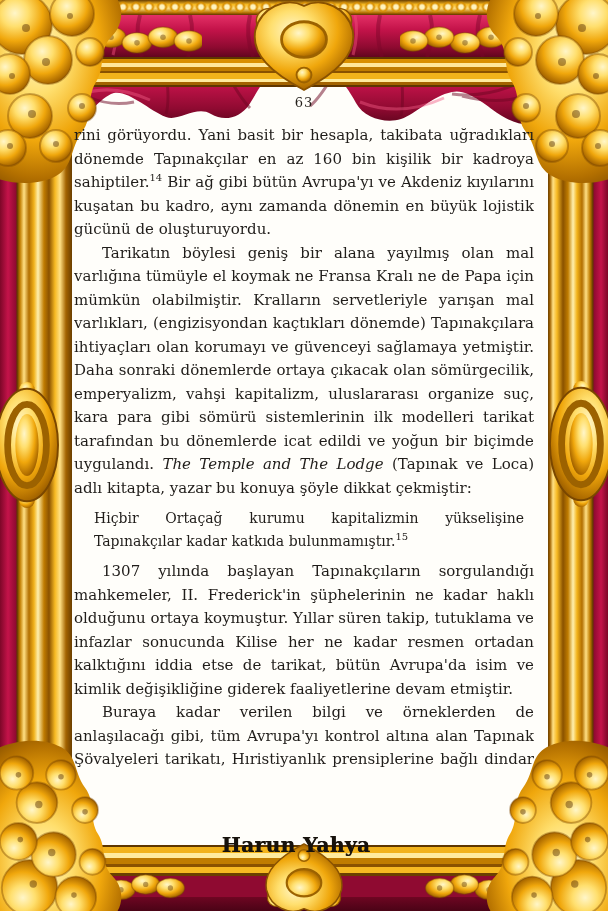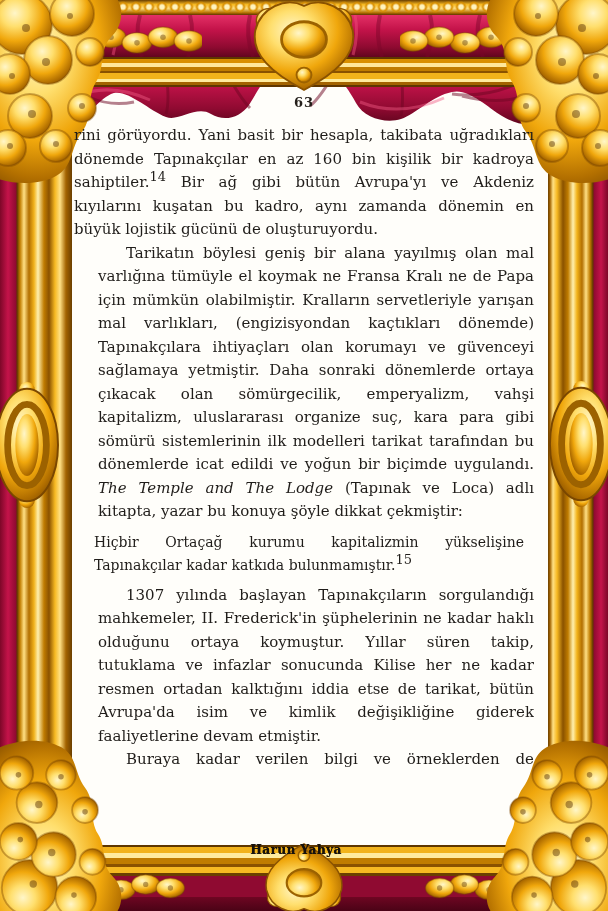--- a/index.html
+++ b/index.html
@@ -53,35 +53,35 @@
   .crest-top{position:absolute;z-index:5;left:50%;margin-left:-58px;top:-2px;}
   .crest-bottom{position:absolute;z-index:5;left:50%;margin-left:-64px;bottom:-2px;transform:scaleY(-1);}
   .garland{position:absolute;z-index:4;}
   .gar-t1{left:72px;top:24px;}
   .gar-t2{left:400px;top:24px;transform:scaleX(-1);}
   .gar-b1{left:36px;bottom:8px;}
   .gar-b2{left:404px;bottom:8px;transform:scaleX(-1);}
   
   .page-number{
     position:absolute;left:50%;top:95px;transform:translateX(-50%);
-    z-index:8;font-weight:bold;font-size:13px;color:#241f1a;letter-spacing:1px;
+    z-index:8;font-weight:normal;font-size:13px;color:#241f1a;letter-spacing:1px;
   }
   .content{
     position:absolute;left:74px;top:124px;width:460px;height:648px;overflow:hidden;
     z-index:7;font-size:15px;line-height:23.5px;color:#201d1a;
     text-align:justify;
   }
   .content p{margin:0;}
-  .content p.ind{text-indent:28px;margin-left:24px;}
+  .content p.ind{text-indent:28px;}
   .quote{margin:7px 10px 7px 20px;font-size:14px;line-height:23px;}
-  sup{font-size:13px;line-height:0;}
+  sup{font-size:10px;line-height:0;}
   .italic{font-style:italic;}
   .footer{
     position:absolute;left:0;right:16px;bottom:54px;z-index:7;text-align:center;
-    font-weight:bold;font-size:12px;color:#17120c;letter-spacing:.5px;
+    font-weight:bold;font-size:20px;color:#17120c;letter-spacing:.5px;
     text-shadow:.4px 0 0 #17120c;
   }
 </style>
 </head>
 <body>
 
 <div class="stage">
 
   <svg width="0" height="0" style="position:absolute" aria-hidden="true">
     <defs>

